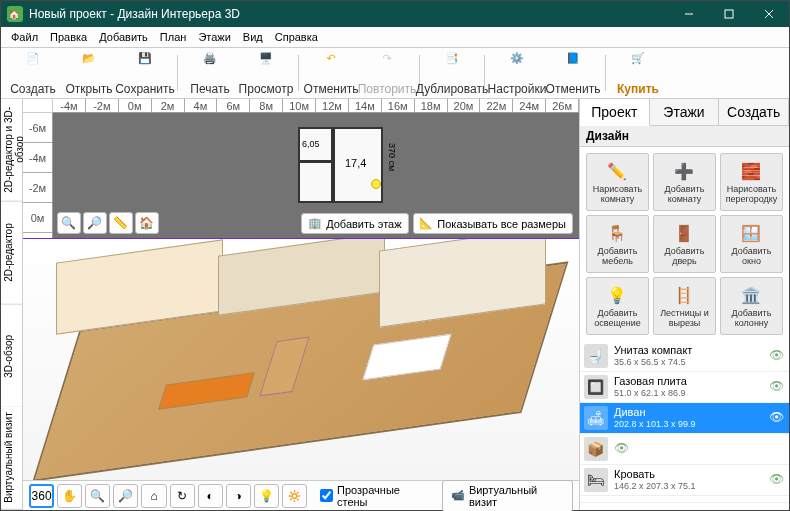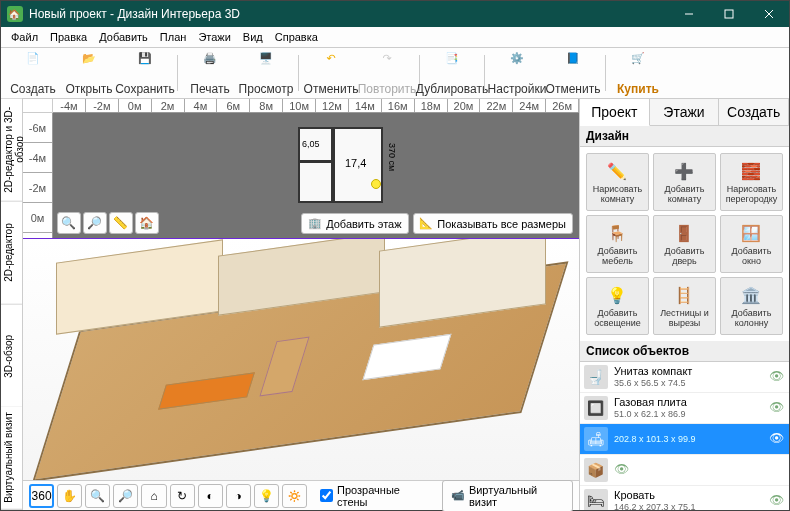--- a/index.html
+++ b/index.html
@@ -293,41 +293,41 @@
           </div>
         <div class="dgbtn">
             <div class="dgicon">🪜</div>
             <div class="dglab">Лестницы и вырезы</div>
           </div>
         <div class="dgbtn">
             <div class="dgicon">🏛️</div>
             <div class="dglab">Добавить колонну</div>
           </div>
       </div>
-      <div class="rsection">Список объектов</div>
       <div class="objlist">
         <div class="objrow">
             <div class="oicon">🚽</div>
             <div class="otext">
               <div class="oname">Унитаз компакт</div>
               <div class="odim">35.6 x 56.5 x 74.5</div>
             </div>
             <div class="eye">👁</div>
           </div>
         <div class="objrow">
             <div class="oicon">🔲</div>
             <div class="otext">
               <div class="oname">Газовая плита</div>
               <div class="odim">51.0 x 62.1 x 86.9</div>
             </div>
             <div class="eye">👁</div>
           </div>
         <div class="objrow sel">
             <div class="oicon">🛋</div>
             <div class="otext">
+              <div class="oname">Диван</div>
               <div class="odim">202.8 x 101.3 x 99.9</div>
             </div>
             <div class="eye">👁</div>
           </div>
         <div class="objrow">
             <div class="oicon">📦</div>
             <div class="eye">👁</div>
           </div>
         <div class="objrow">
             <div class="oicon">🛏</div>

